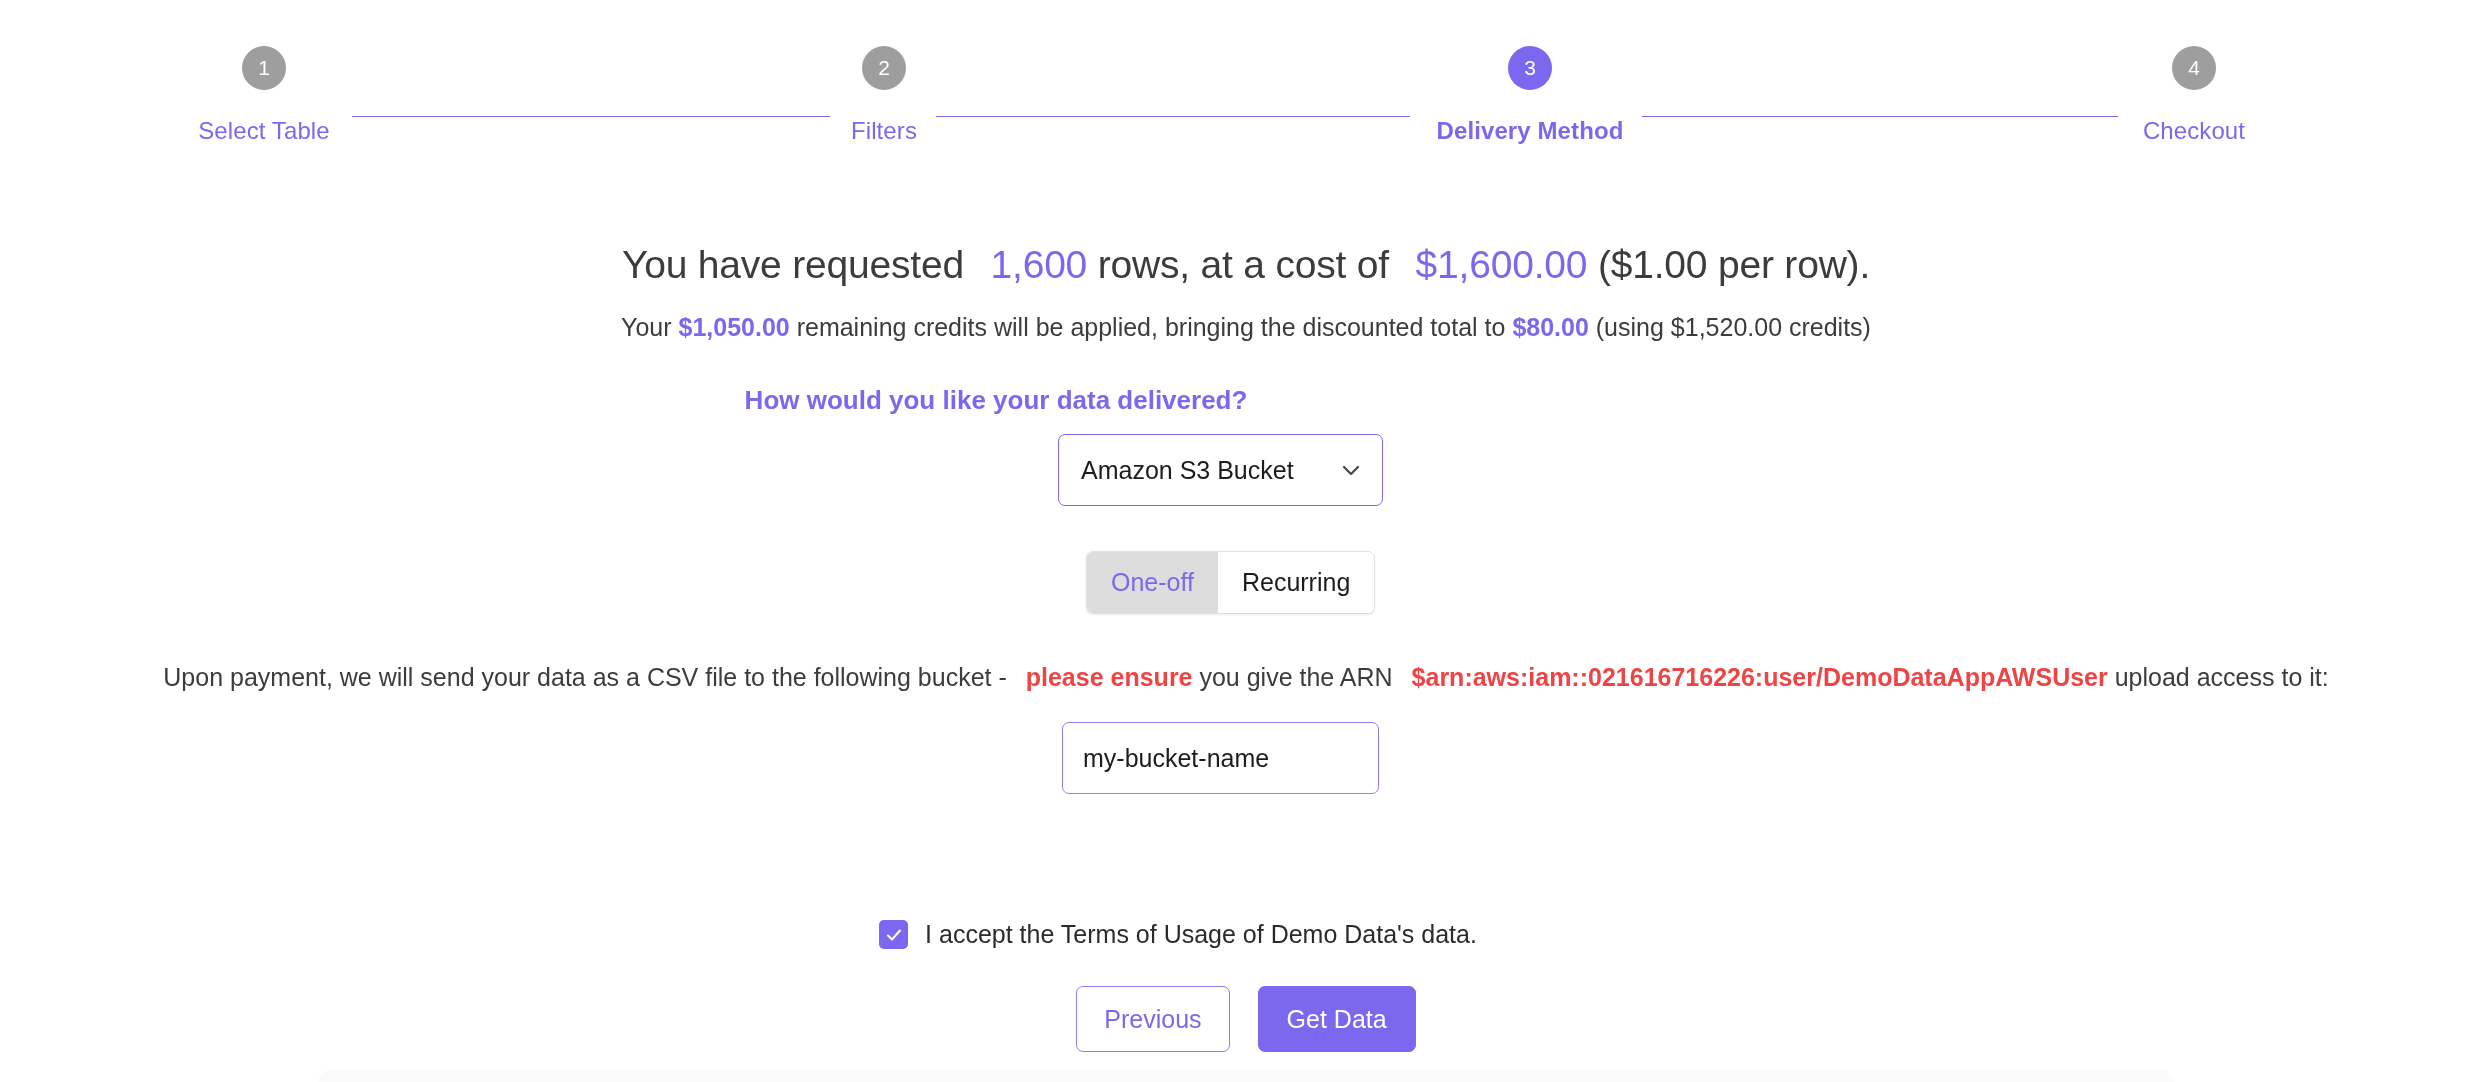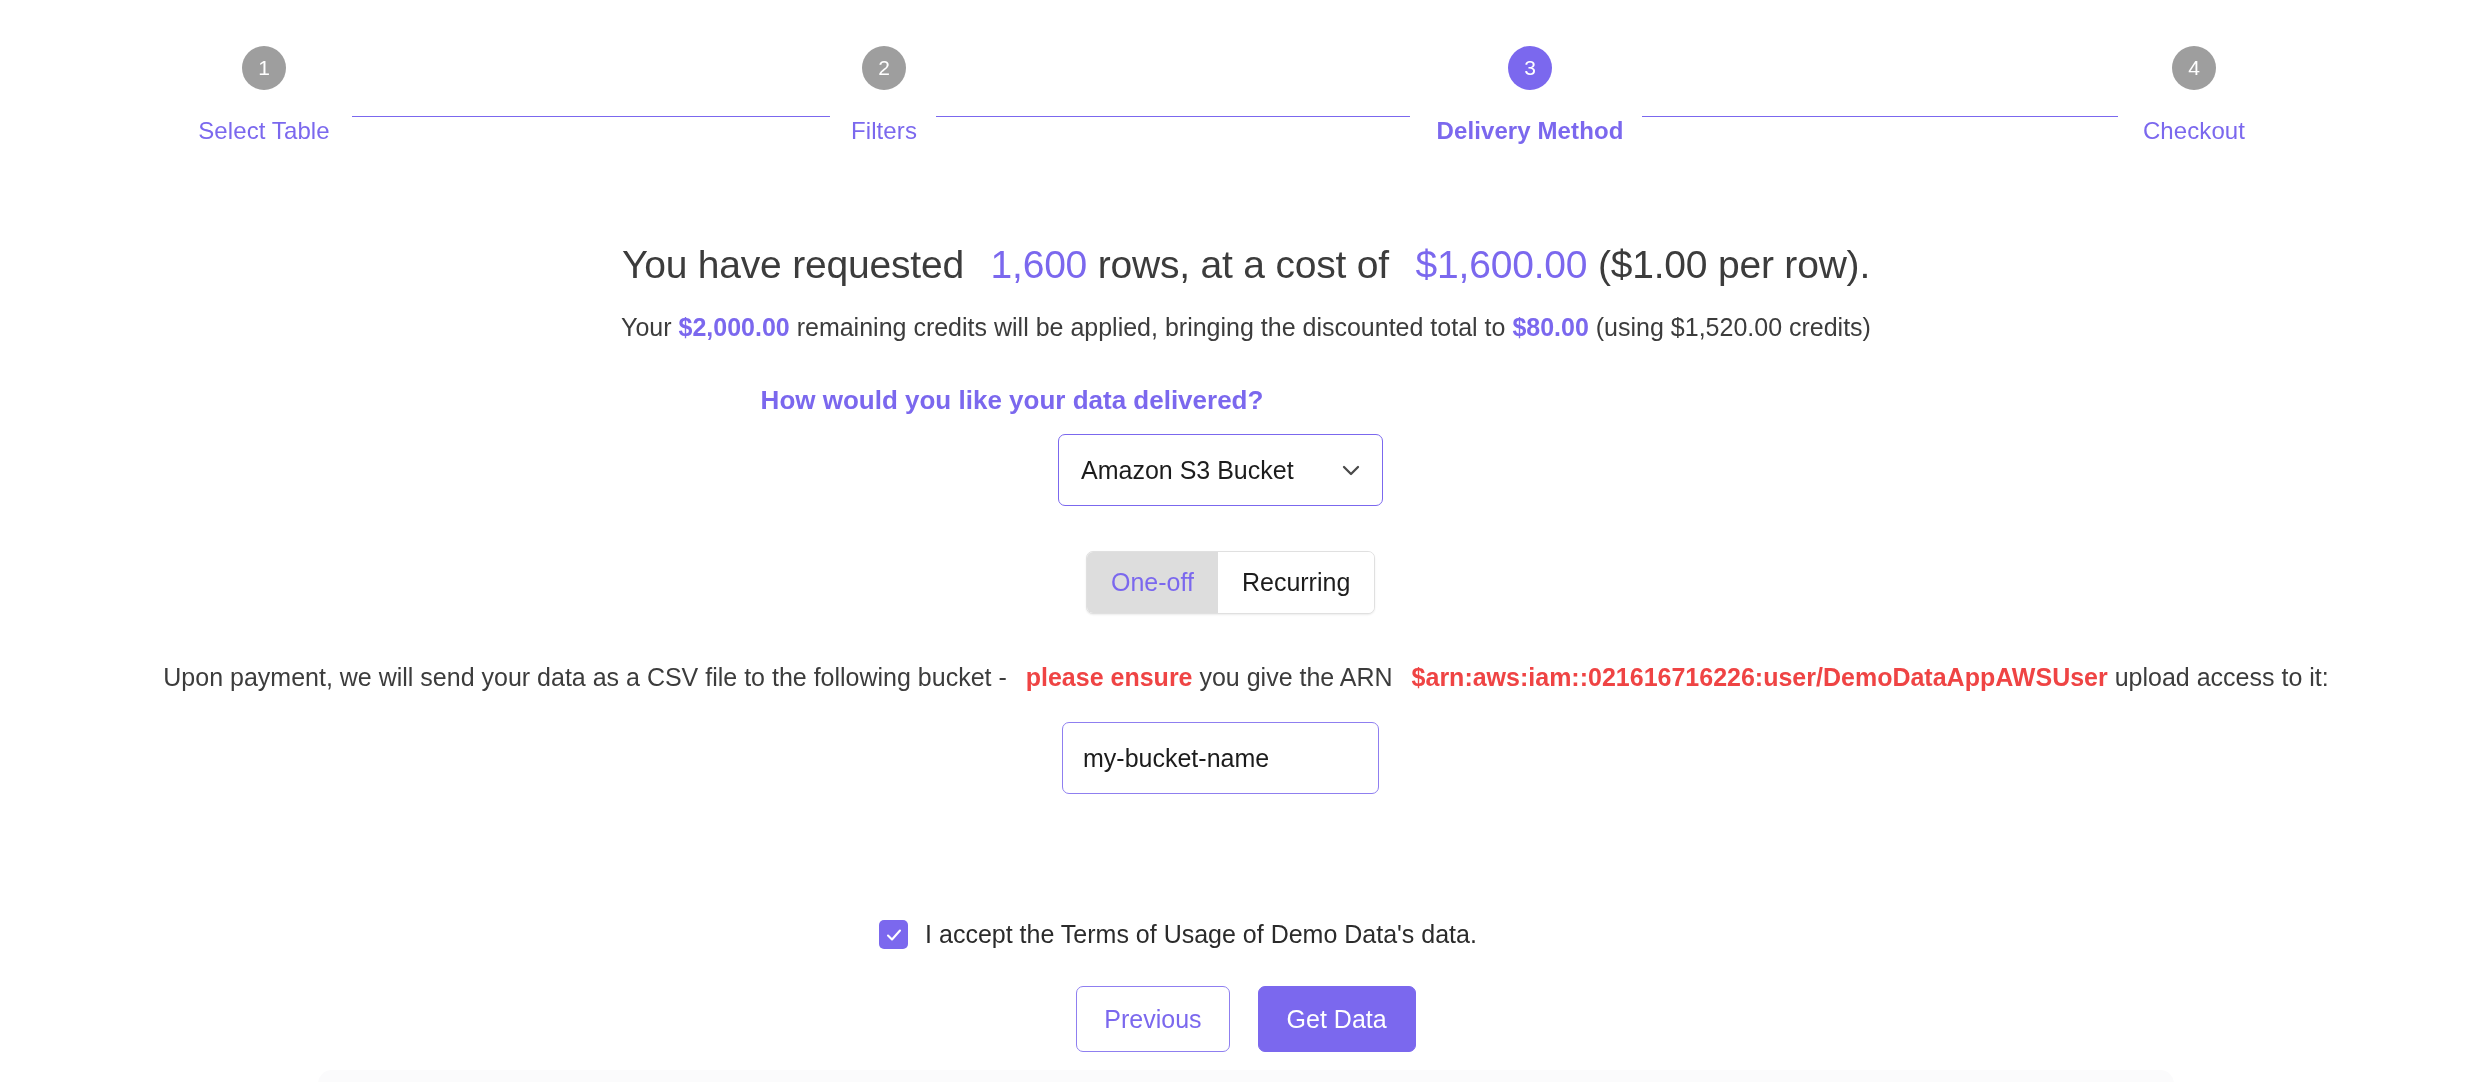--- a/index.html
+++ b/index.html
@@ -87,21 +87,21 @@
     font-size: 25px;
     color: #3c3c3c;
     white-space: nowrap;
   }
   .accent { color: #7b68ee; margin-left: 16px; }
   .accent-b { color: #7b68ee; font-weight: bold; }
 
   .question {
     position: absolute;
     top: 385px;
-    left: 16px;
+    left: 0;
     width: 1992px;
     text-align: center;
     font-size: 26px;
     font-weight: bold;
     color: #7b68ee;
     white-space: nowrap;
   }
 
   
   .select-wrap {
@@ -299,21 +299,21 @@
     </div>
 
     <div class="step" style="left:2094px;">
       <div class="step-circle">4</div>
       <div class="step-label">Checkout</div>
     </div>
   </div>
 
   <div class="summary-line"><span>You have requested </span><span class="accent">1,600</span><span> rows, at a cost of </span><span class="accent">$1,600.00</span><span> ($1.00 per row).</span></div>
 
-  <div class="summary-sub"><span>Your </span><span class="accent-b">$2,000.00</span><span> remaining credits will be applied, bringing the discounted total to </span><span class="accent-b">$80.00</span><span> (using $1,520.00 credits)</span></div>
+  <div class="summary-sub"><span>Your </span><span class="accent-b">$1,050.00</span><span> remaining credits will be applied, bringing the discounted total to </span><span class="accent-b">$80.00</span><span> (using $1,520.00 credits)</span></div>
 
   <div class="question">How would you like your data delivered?</div>
 
   <div class="select-wrap">
     <div class="select-box">
       <span class="select-value">Amazon S3 Bucket</span>
       <span class="chevron">
         <svg width="26" height="26" viewBox="0 0 26 26" fill="none">
           <path d="M6 10 L13 17 L20 10" stroke="#4a4a4a" stroke-width="2.3" stroke-linecap="round" stroke-linejoin="round"></path>
         </svg>

